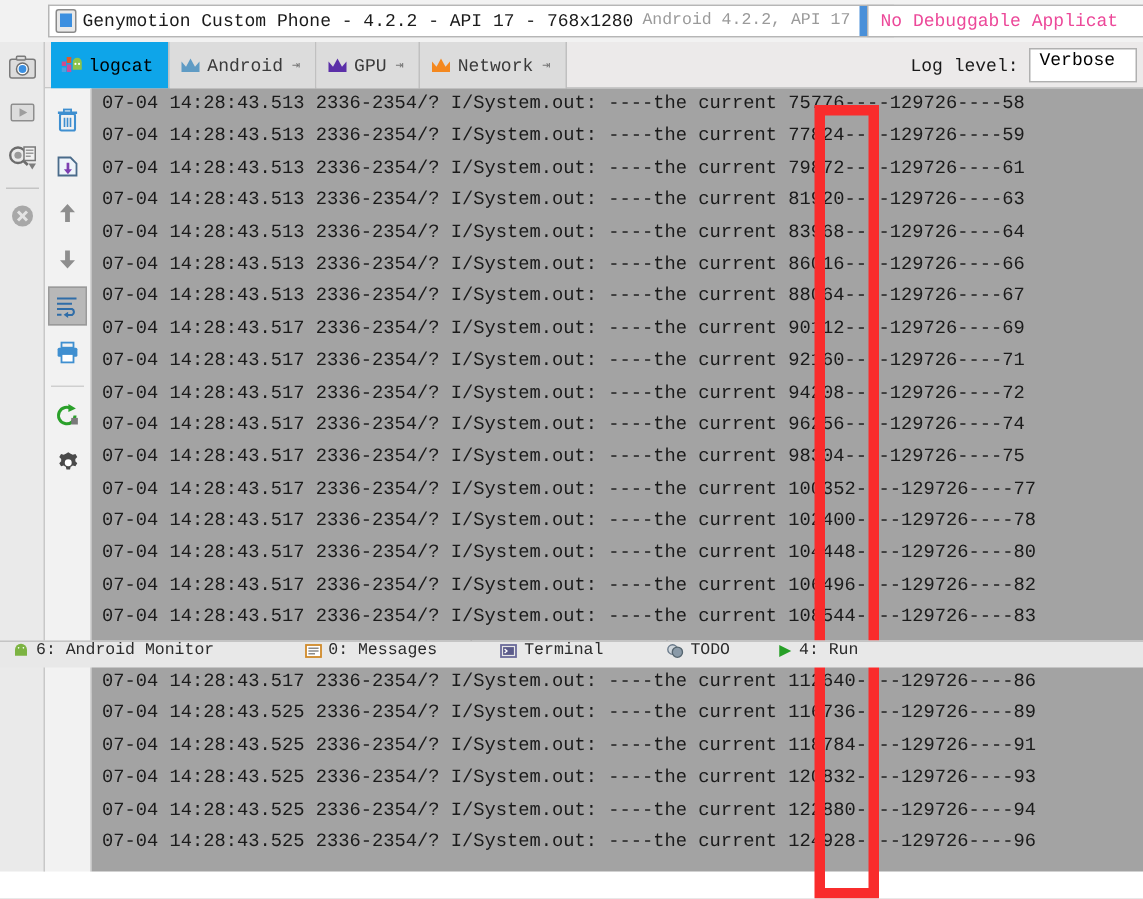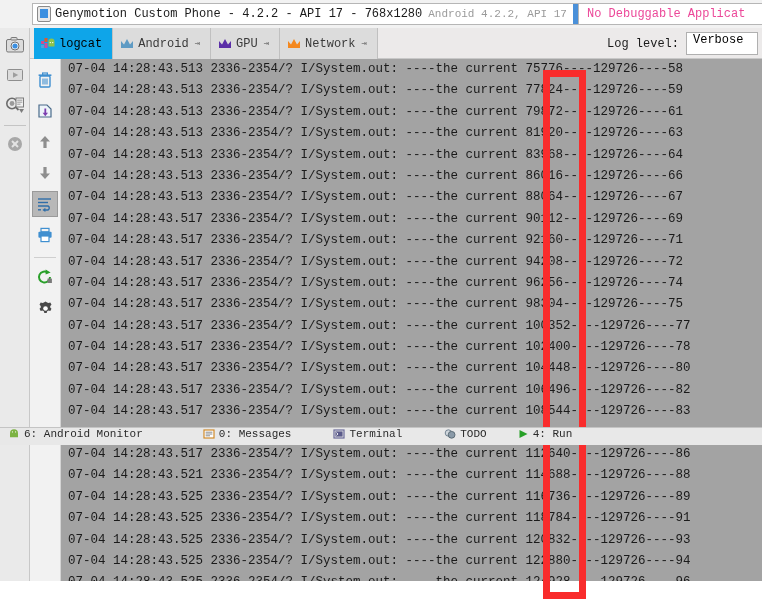--- a/index.html
+++ b/index.html
@@ -348,21 +348,20 @@
         <div class="logline"><span class="meta">07-04 14:28:43.517 2336-2354/? I/System.out: ----the current 94208----129726----72</span></div>
         <div class="logline"><span class="meta">07-04 14:28:43.517 2336-2354/? I/System.out: ----the current 96256----129726----74</span></div>
         <div class="logline"><span class="meta">07-04 14:28:43.517 2336-2354/? I/System.out: ----the current 98304----129726----75</span></div>
         <div class="logline"><span class="meta">07-04 14:28:43.517 2336-2354/? I/System.out: ----the current 100352----129726----77</span></div>
         <div class="logline"><span class="meta">07-04 14:28:43.517 2336-2354/? I/System.out: ----the current 102400----129726----78</span></div>
         <div class="logline"><span class="meta">07-04 14:28:43.517 2336-2354/? I/System.out: ----the current 104448----129726----80</span></div>
         <div class="logline"><span class="meta">07-04 14:28:43.517 2336-2354/? I/System.out: ----the current 106496----129726----82</span></div>
         <div class="logline"><span class="meta">07-04 14:28:43.517 2336-2354/? I/System.out: ----the current 108544----129726----83</span></div>
         <div class="logline"><span class="meta">07-04 14:28:43.517 2336-2354/? I/System.out: ----the current 110592----129726----85</span></div>
         <div class="logline"><span class="meta">07-04 14:28:43.517 2336-2354/? I/System.out: ----the current 112640----129726----86</span></div>
-        <div class="logline"><span class="meta">07-04 14:28:43.521 2336-2354/? I/System.out: ----the current 114688----129726----88</span></div>
         <div class="logline"><span class="meta">07-04 14:28:43.525 2336-2354/? I/System.out: ----the current 116736----129726----89</span></div>
         <div class="logline"><span class="meta">07-04 14:28:43.525 2336-2354/? I/System.out: ----the current 118784----129726----91</span></div>
         <div class="logline"><span class="meta">07-04 14:28:43.525 2336-2354/? I/System.out: ----the current 120832----129726----93</span></div>
         <div class="logline"><span class="meta">07-04 14:28:43.525 2336-2354/? I/System.out: ----the current 122880----129726----94</span></div>
         <div class="logline"><span class="meta">07-04 14:28:43.525 2336-2354/? I/System.out: ----the current 124928----129726----96</span></div>
       </div>
   </div>
 
   <div class="annot-rect"></div>
 

